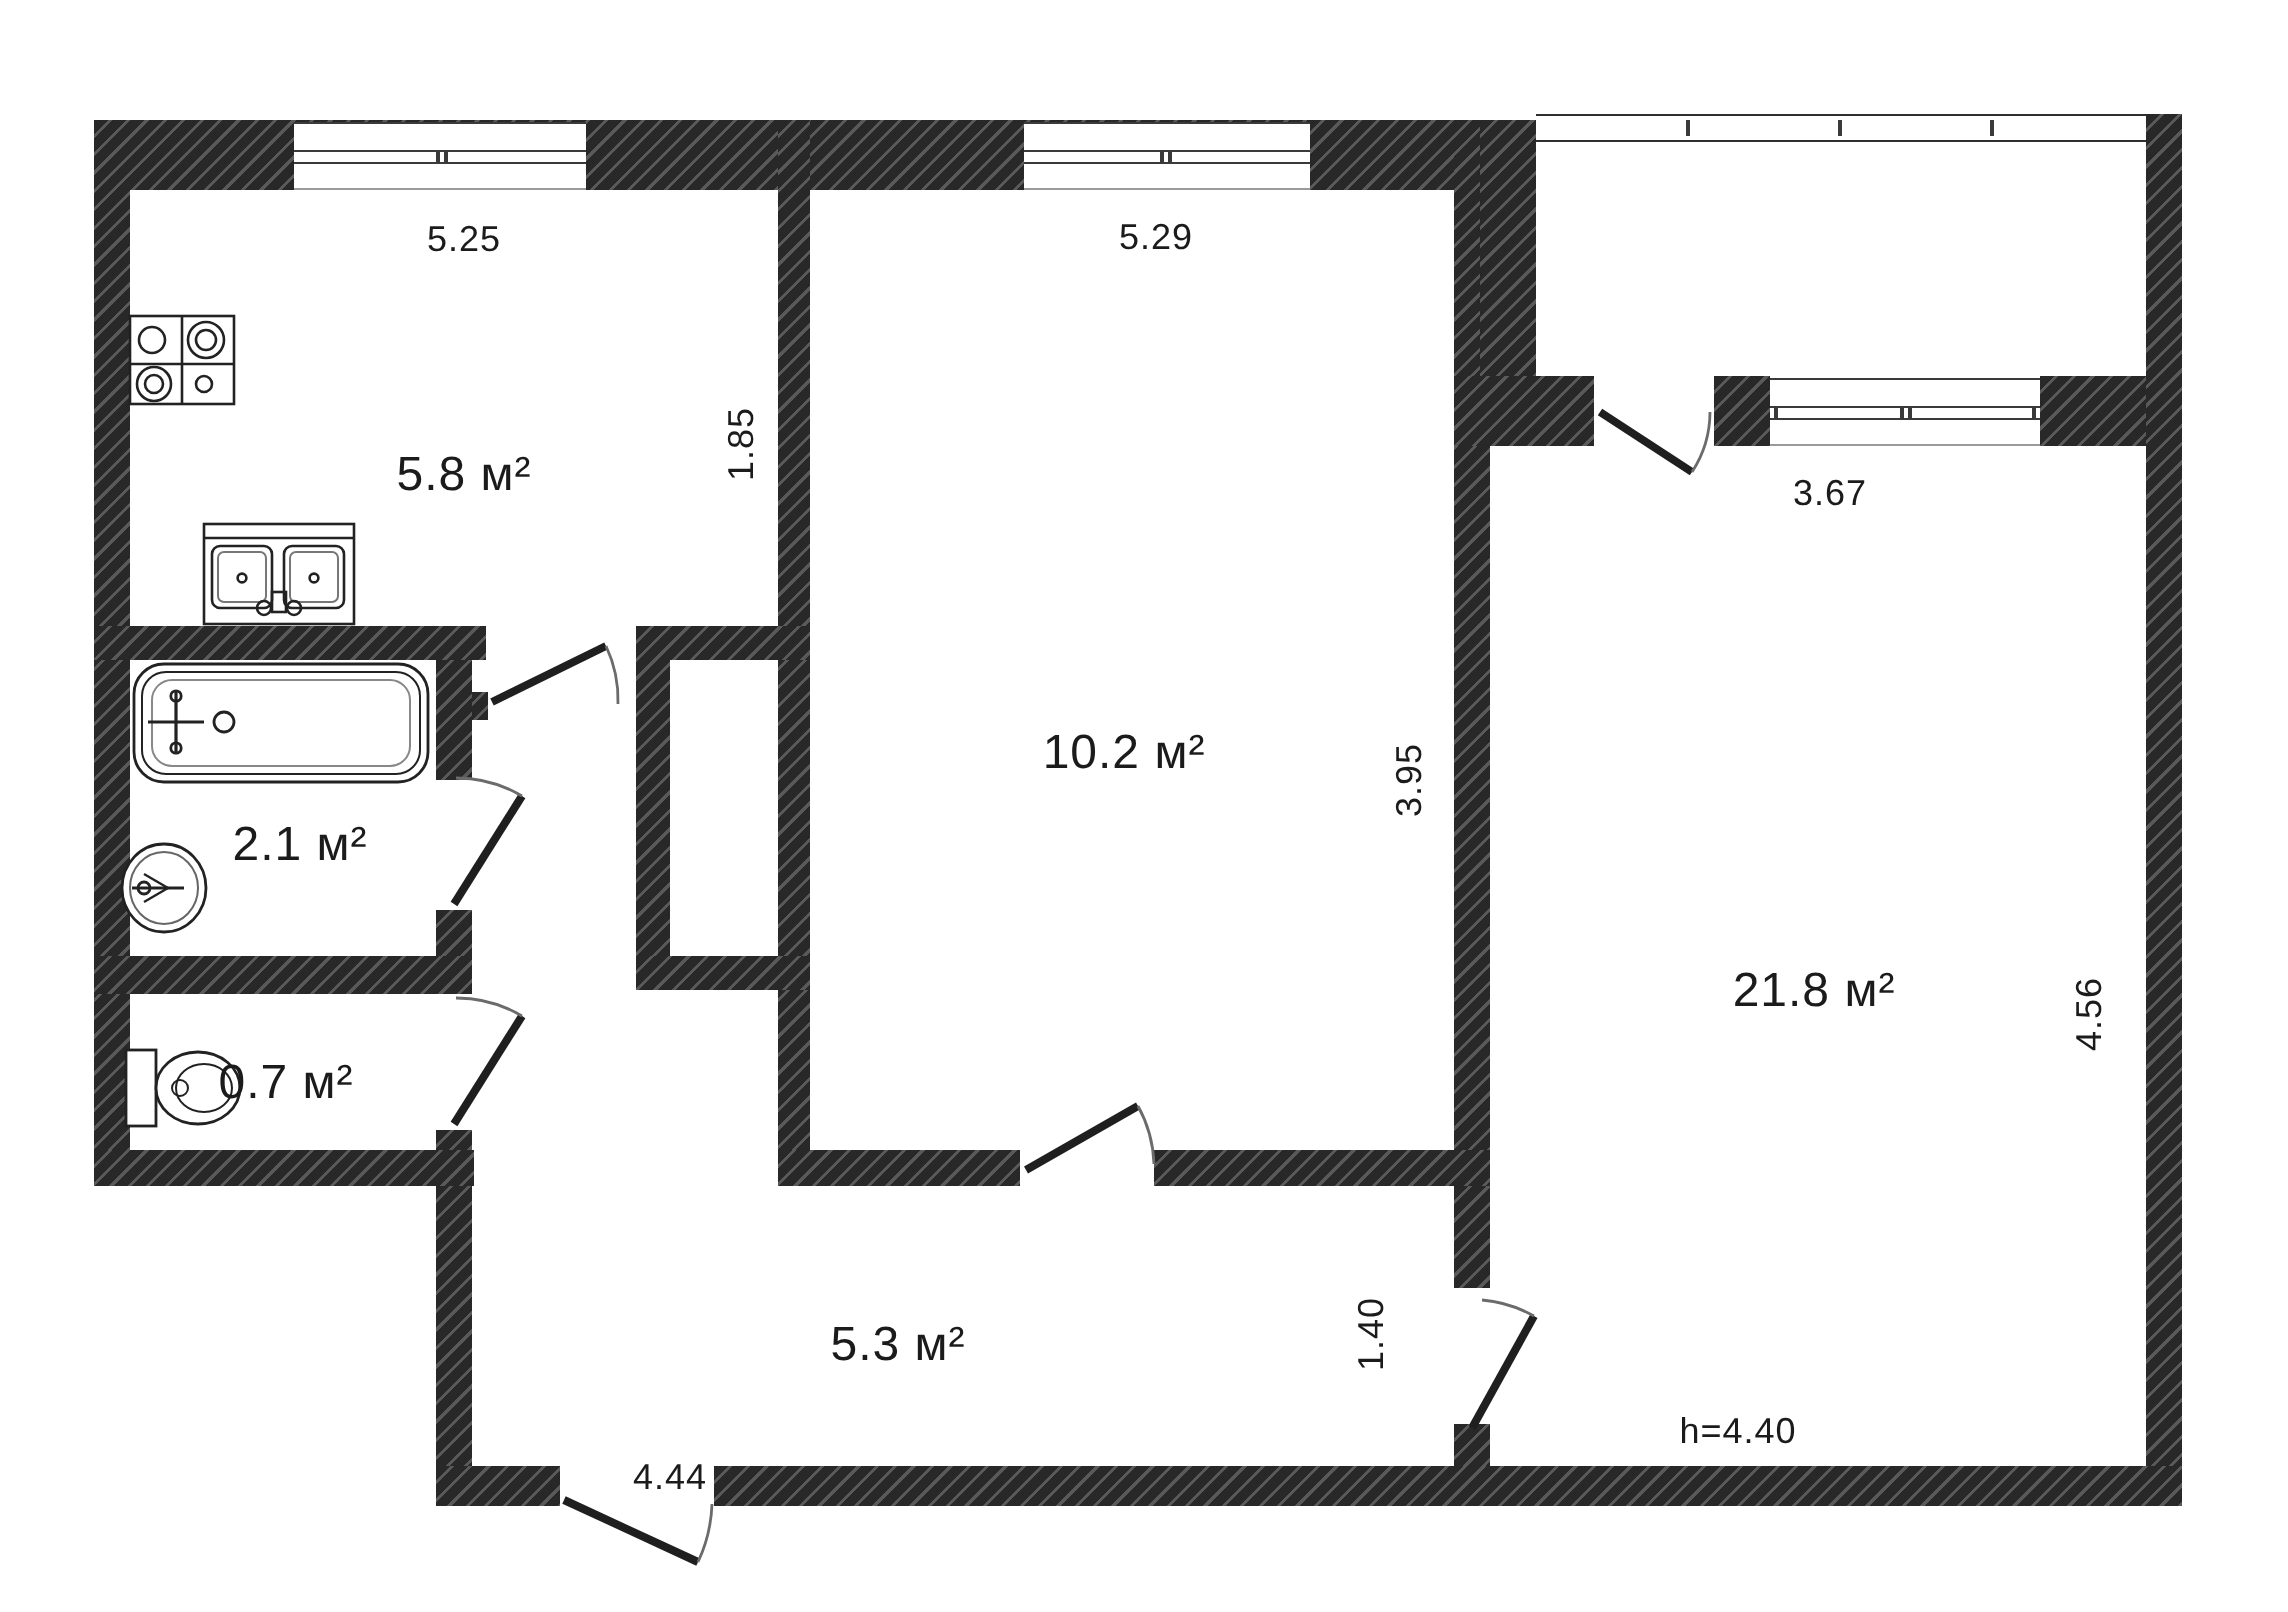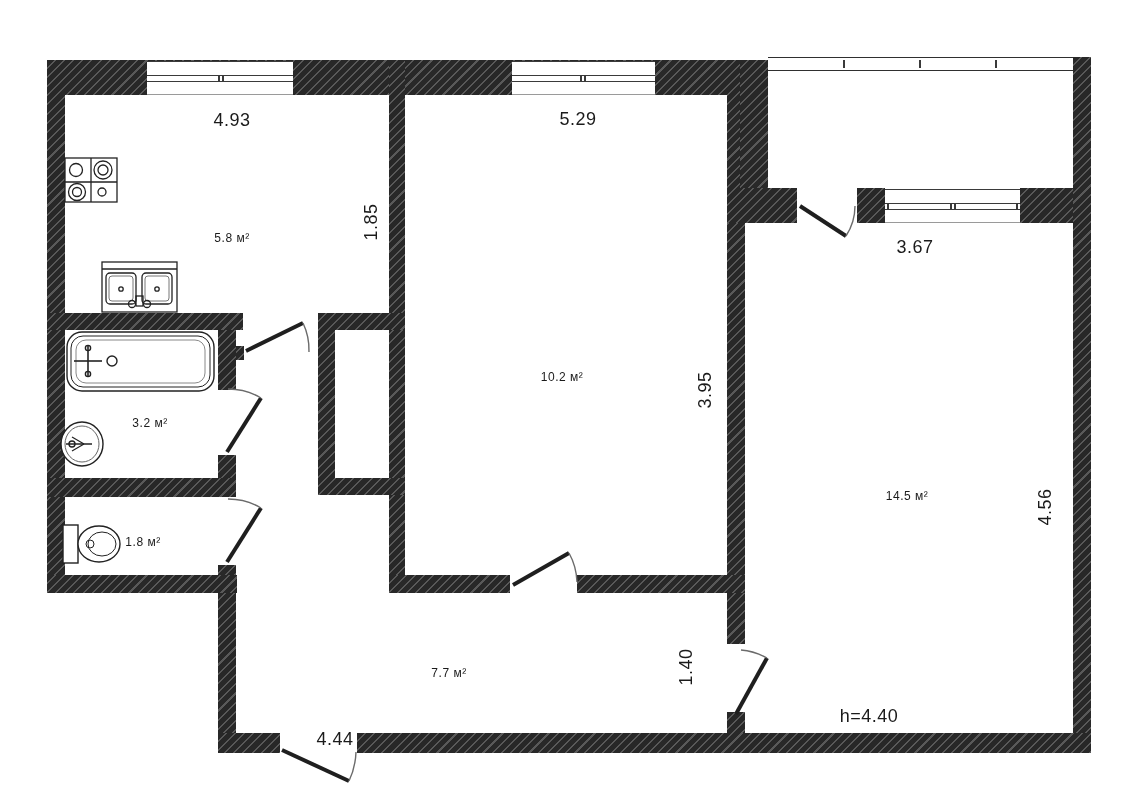--- a/index.html
+++ b/index.html
@@ -12,21 +12,21 @@
     background:repeating-linear-gradient(135deg,
       var(--wall-dark,#282828) 0px, var(--wall-dark,#282828) 5px,
       var(--wall-light,#595959) 5px, var(--wall-light,#595959) 6.5px);
   }
   .window{position:absolute;background:#fff;border-top:1.5px solid #3a3a3a;}
   .window .frame{position:absolute;left:0;right:0;height:5px;
     border-top:1.3px solid #3a3a3a;border-bottom:1.3px solid #3a3a3a;}
   .window .sill{position:absolute;left:0;right:0;bottom:0;border-bottom:1px solid #9a9a9a;}
   .tick{position:absolute;width:1.5px;background:#3a3a3a;}
   .rail{position:absolute;background:#fff;border-top:1.4px solid #2f2f2f;border-bottom:1.4px solid #2f2f2f;}
-  .lbl{position:absolute;transform:translate(-50%,-50%);font-size:12px;color:#1b1b1b;
+  .lbl{position:absolute;transform:translate(-50%,-50%);font-size:24px;color:#1b1b1b;
     white-space:nowrap;letter-spacing:.5px;}
   .dim{font-size:18px;}
   .vert{transform:translate(-50%,-50%) rotate(-90deg);}
   svg.overlay{position:absolute;left:0;top:0;pointer-events:none;}
 </style>
 </head>
 <body>
 
 <div id="plan">
 
@@ -159,33 +159,33 @@
     </g>
 
     <g stroke="#222" fill="none" stroke-width="1.4">
       <rect x="63" y="525" width="15" height="38" fill="#fff"></rect>
       <ellipse cx="99" cy="544" rx="21" ry="18" fill="#fff"></ellipse>
       <ellipse cx="102" cy="544" rx="14" ry="12" stroke-width="1"></ellipse>
       <circle cx="90" cy="544" r="4" stroke-width="1"></circle>
     </g>
   </svg>
 
-  <div class="lbl dim" style="left:232px;top:120px;">4.93</div>
+  <div class="lbl dim" style="left:232px;top:120px;">5.25</div>
   <div class="lbl" style="left:232px;top:238px;">5.8 м²</div>
   <div class="lbl dim vert" style="left:371px;top:222px;">1.85</div>
 
   <div class="lbl dim" style="left:578px;top:119px;">5.29</div>
   <div class="lbl" style="left:562px;top:377px;">10.2 м²</div>
   <div class="lbl dim vert" style="left:705px;top:390px;">3.95</div>
 
   <div class="lbl dim" style="left:915px;top:247px;">3.67</div>
-  <div class="lbl" style="left:907px;top:496px;">14.5 м²</div>
+  <div class="lbl" style="left:907px;top:496px;">21.8 м²</div>
   <div class="lbl dim vert" style="left:1045px;top:507px;">4.56</div>
 
-  <div class="lbl" style="left:150px;top:423px;">3.2 м²</div>
-  <div class="lbl" style="left:143px;top:542px;">1.8 м²</div>
+  <div class="lbl" style="left:150px;top:423px;">2.1 м²</div>
+  <div class="lbl" style="left:143px;top:542px;">0.7 м²</div>
 
-  <div class="lbl" style="left:449px;top:673px;">7.7 м²</div>
+  <div class="lbl" style="left:449px;top:673px;">5.3 м²</div>
   <div class="lbl dim" style="left:335px;top:717px;margin-top:22px;">4.44</div>
   <div class="lbl dim vert" style="left:686px;top:667px;">1.40</div>
   <div class="lbl dim" style="left:869px;top:716px;">h=4.40</div>
 
 </div>
 
 </body></html>

